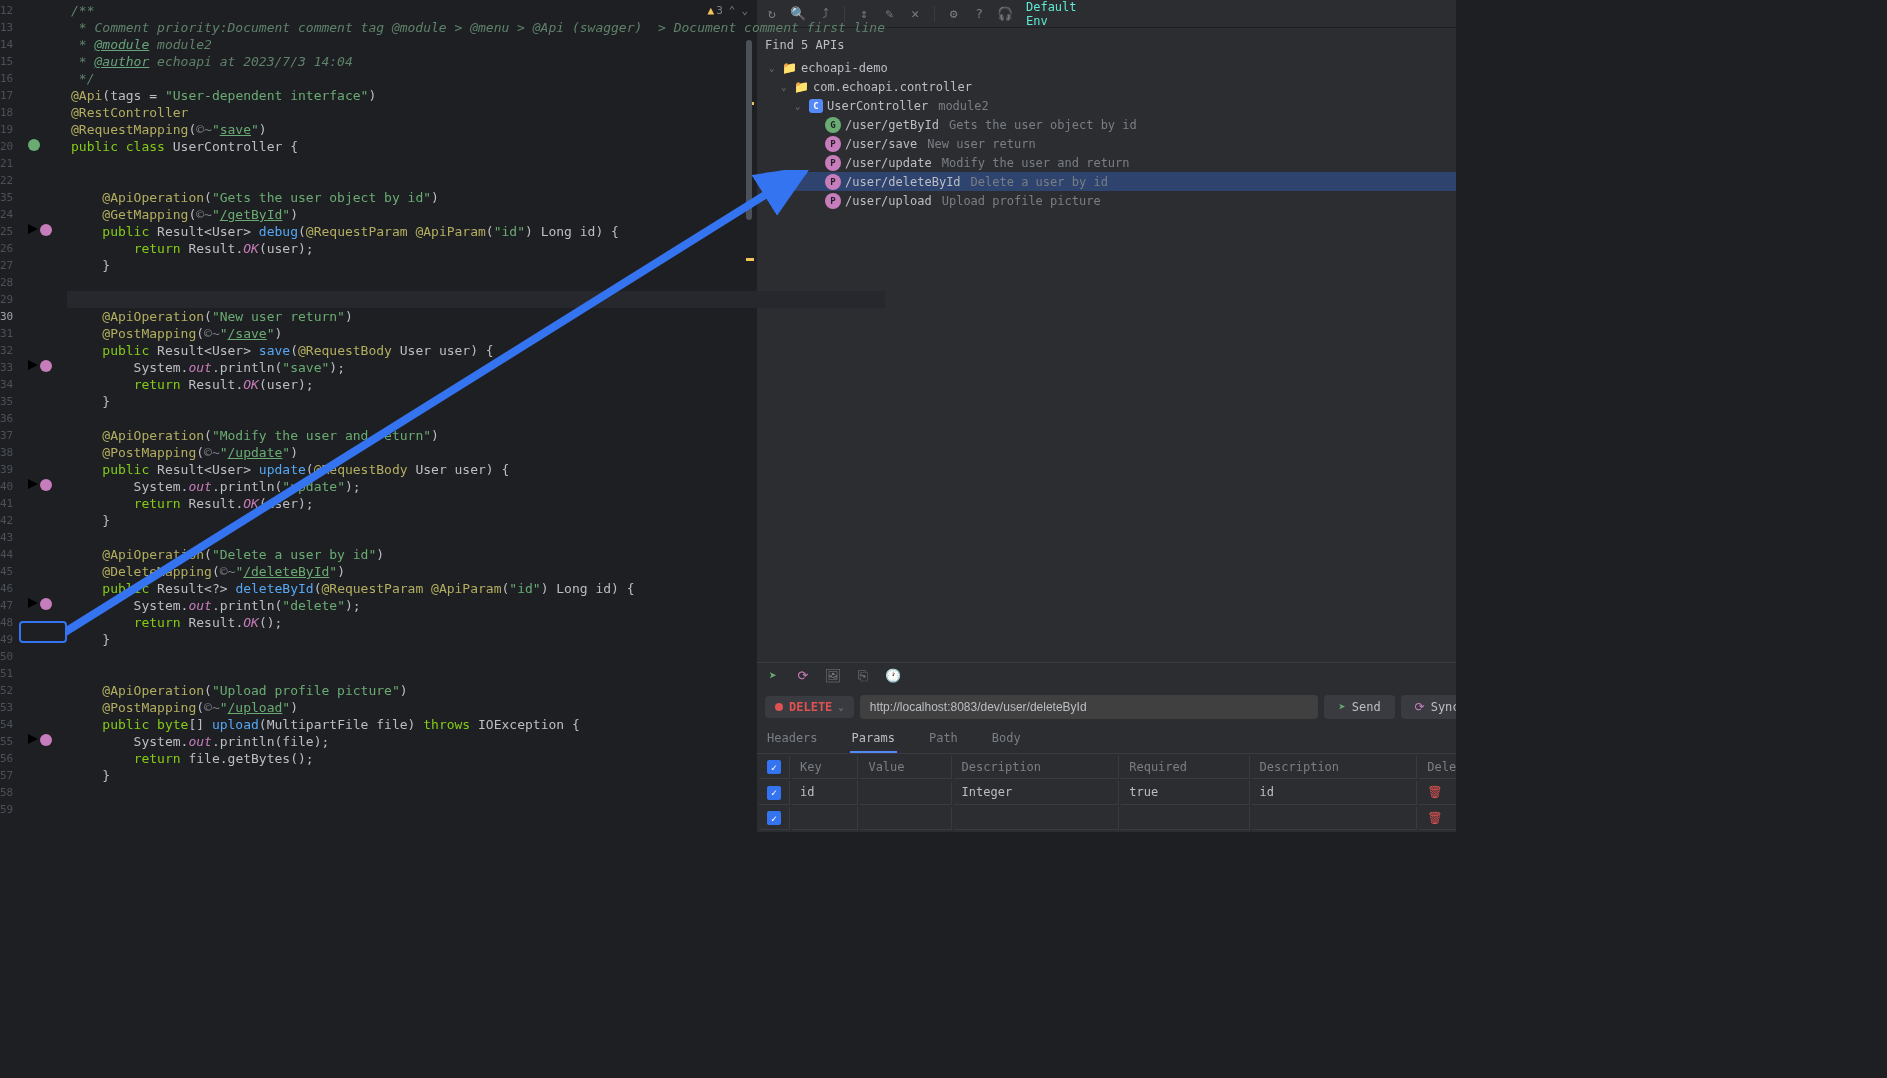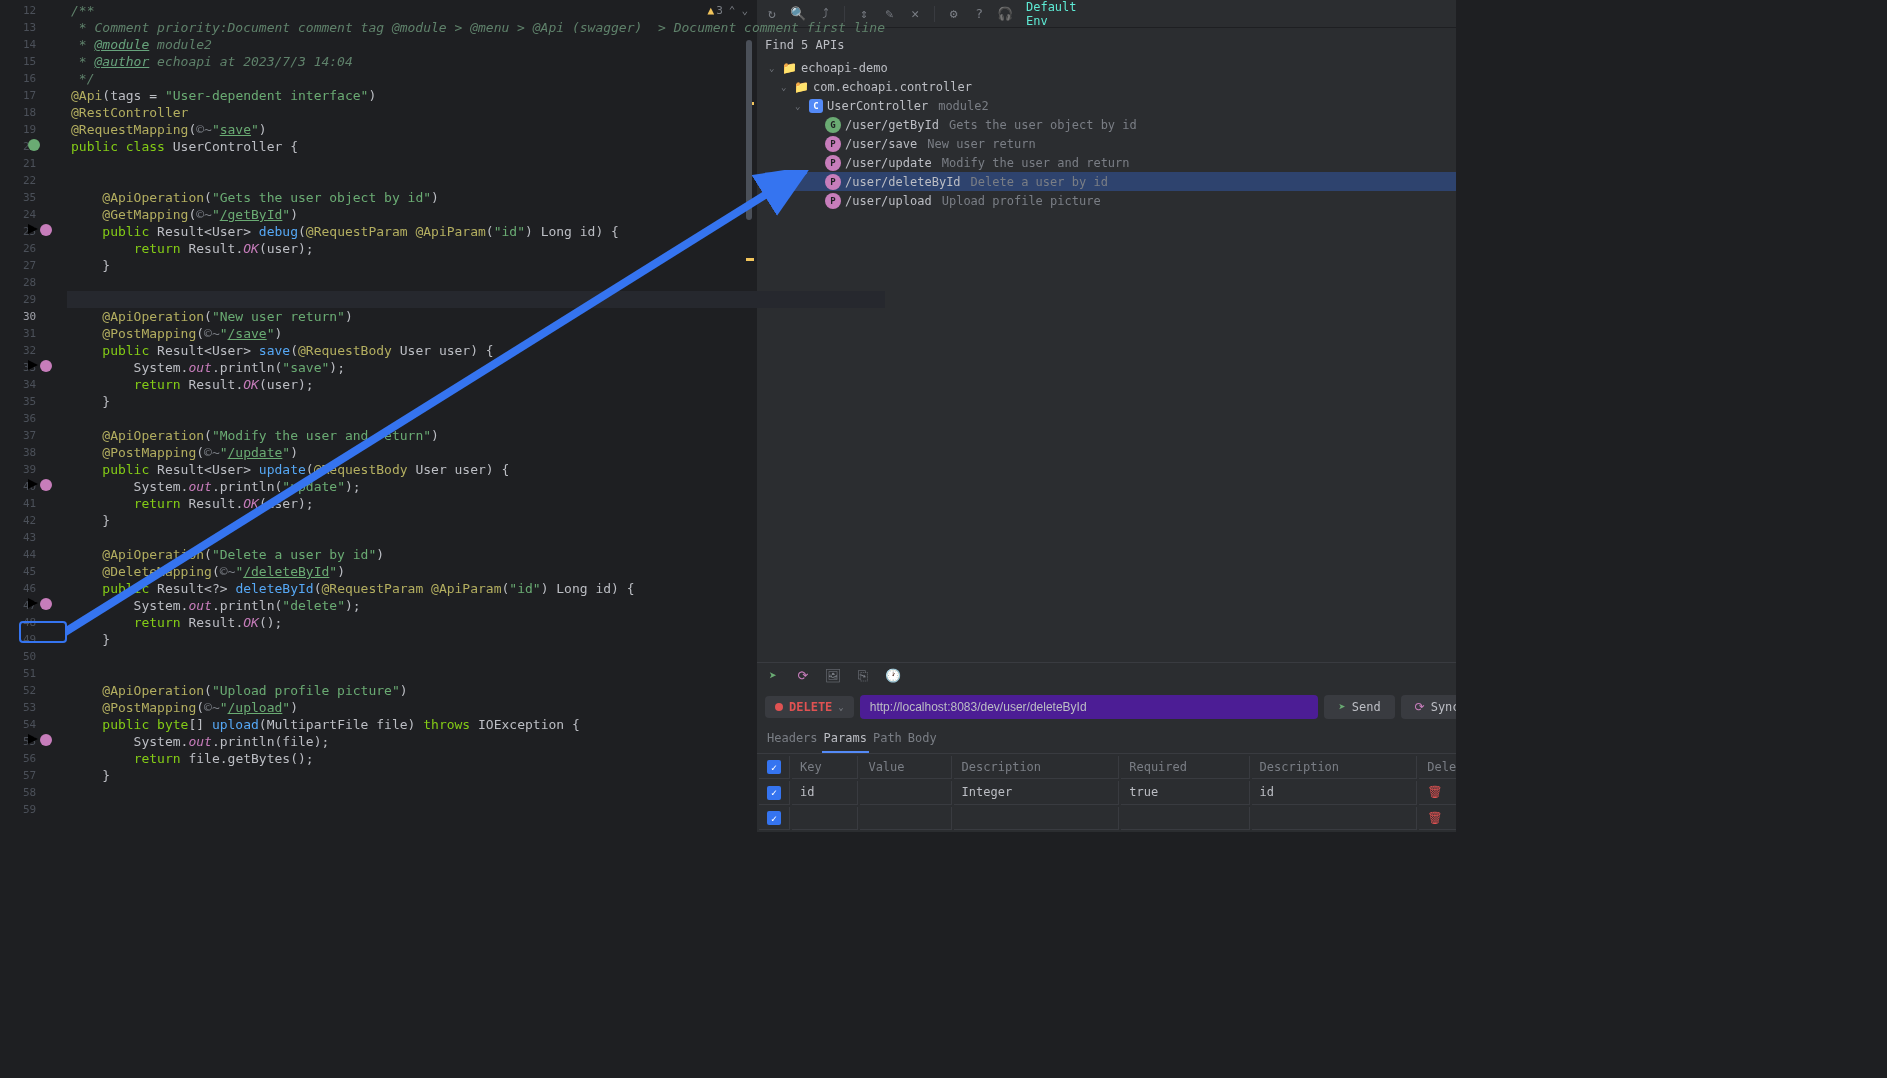--- a/index.html
+++ b/index.html
@@ -23,21 +23,21 @@
     .gutter {
       width: 67px;
       background: #1e1f22;
       padding-top: 2px;
       flex-shrink: 0;
       position: relative;
     }
     .line-num {
       height: 17px;
       line-height: 17px;
-      text-align: center;
+      text-align: left;
       padding-right: 8px;
       color: #4b5059;
       font-size: 11px;
       position: relative;
     }
     .line-num.active { color: #a1a3ab; }
     .gutter-icon {
       position: absolute;
       left: 28px;
       top: 1px;
@@ -231,21 +231,21 @@
     .method-delete { color: #e05252; }
     .method-dot {
       width: 8px;
       height: 8px;
       border-radius: 50%;
       background: #e05252;
     }
     .method-chev { color: #7a7e85; font-size: 9px; }
     .url-input {
       flex: 1;
-      background: #4c1d95;
+      background: #404040;
       border-radius: 4px;
       padding: 5px 10px;
       color: #bcbec4;
       font-size: 12px;
       border: none;
     }
     .send-btn {
       background: #393b40;
       border-radius: 4px;
       padding: 5px 14px;
@@ -255,21 +255,21 @@
       font-size: 12px;
       color: #bcbec4;
       cursor: pointer;
     }
     .send-icon { color: #6aab73; }
     .sync-icon { color: #c77dbb; }
     
     .tabs-row {
       display: flex;
       padding: 0 8px;
-      gap: 2px;
+      gap: 30px;
       border-bottom: 1px solid #393b40;
       font-size: 12px;
     }
     .tab {
       padding: 6px 2px;
       color: #7a7e85;
       cursor: pointer;
       border-bottom: 2px solid transparent;
     }
     .tab.active {

